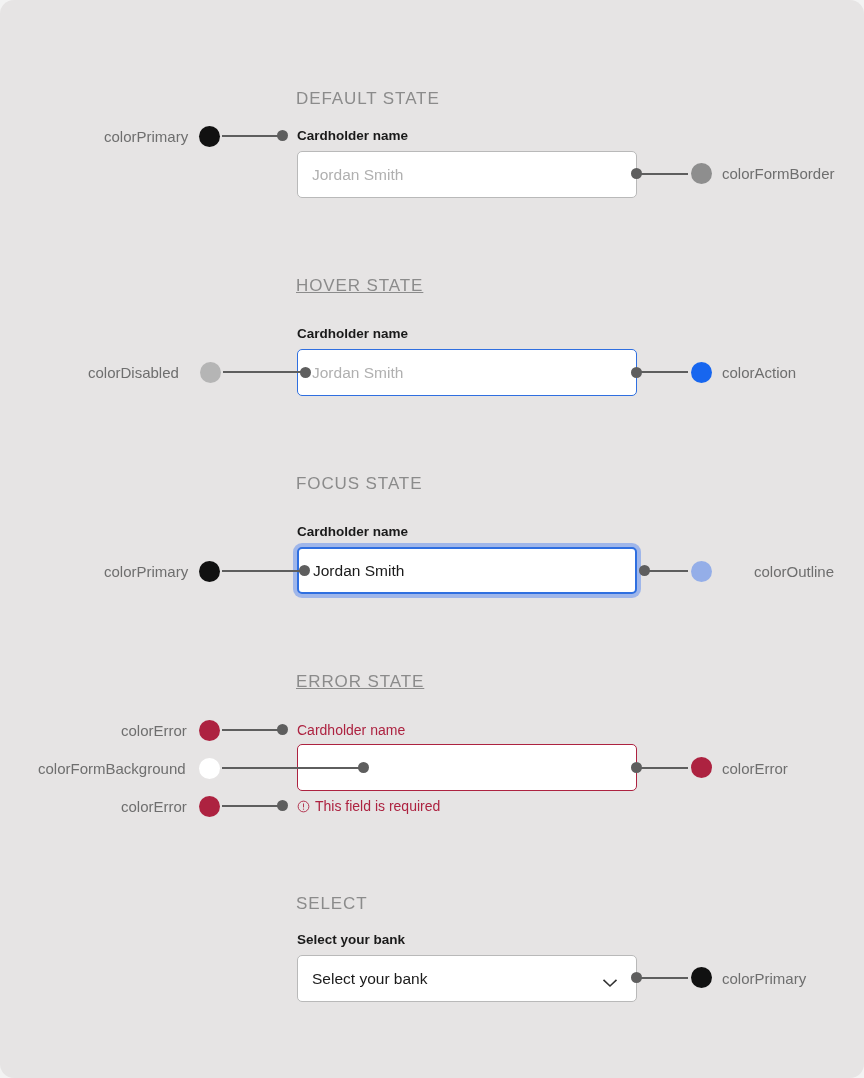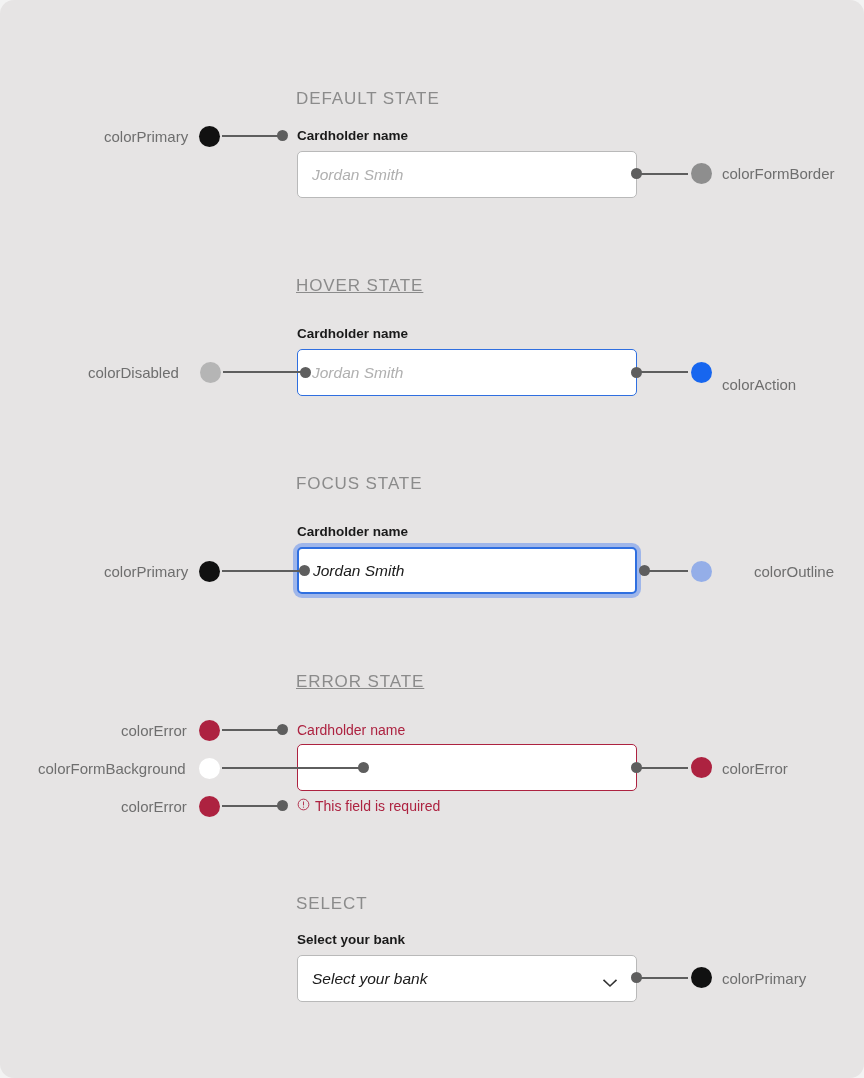--- a/index.html
+++ b/index.html
@@ -57,37 +57,36 @@
     border-radius: 5px;
   }
   .input-box .placeholder,
   .input-box .value {
     position: absolute;
     left: 14px;
     top: 50%;
     transform: translateY(-50%);
     font-size: 15.5px;
     white-space: nowrap;
-    font-style: italic;
   }
   .input-box .placeholder { color: #b0b0b0; }
   .input-box .value { color: #1a1a1a; }
 
   .input-box.hover  { border-color: #2f6fe0; }
   .input-box.focus  { border: 2px solid #2f6fe0; box-shadow: 0 0 0 4px #9fb6ea; }
   .input-box.error  { border-color: #ad2240; }
 
   .error-msg {
     position: absolute;
     left: 297px;
     font-size: 14px;
     color: #ad2240;
     white-space: nowrap;
     display: flex;
-    align-items: flex-start;
+    align-items: center;
     gap: 5px;
   }
   .err-ico { display: inline-block; width: 13px; height: 13px; }
 
   
   .chevron {
     position: absolute;
     right: 18px;
     top: 50%;
     transform: translateY(-50%);
@@ -155,21 +154,21 @@
   </div>
 
   <div class="anno-label left" style="left:88px; top:364px;">colorDisabled</div>
   <div class="swatch" style="left:200px; top:362px; width:21px; height:21px; background:#b5b5b5;"></div>
   <div class="leader" style="left:223px; top:371px; width:83px;"></div>
   <div class="leader-dot" style="left:300px; top:367px;"></div>
 
   <div class="leader-dot" style="left:631px; top:367px;"></div>
   <div class="leader" style="left:638px; top:371px; width:50px;"></div>
   <div class="swatch" style="left:691px; top:362px; width:21px; height:21px; background:#1766ef;"></div>
-  <div class="anno-label right" style="left:722px; top:376px;">colorAction</div>
+  <div class="anno-label right" style="left:722px; top:364px;">colorAction</div>
 
   <div class="section-title" style="top:474px;">FOCUS STATE</div>
 
   <div class="field-label" style="top:524px;">Cardholder name</div>
 
   <div class="input-box focus" style="top:547px;">
     <span class="value">Jordan Smith</span>
   </div>
 
   <div class="anno-label left" style="left:104px; top:563px;">colorPrimary</div>

